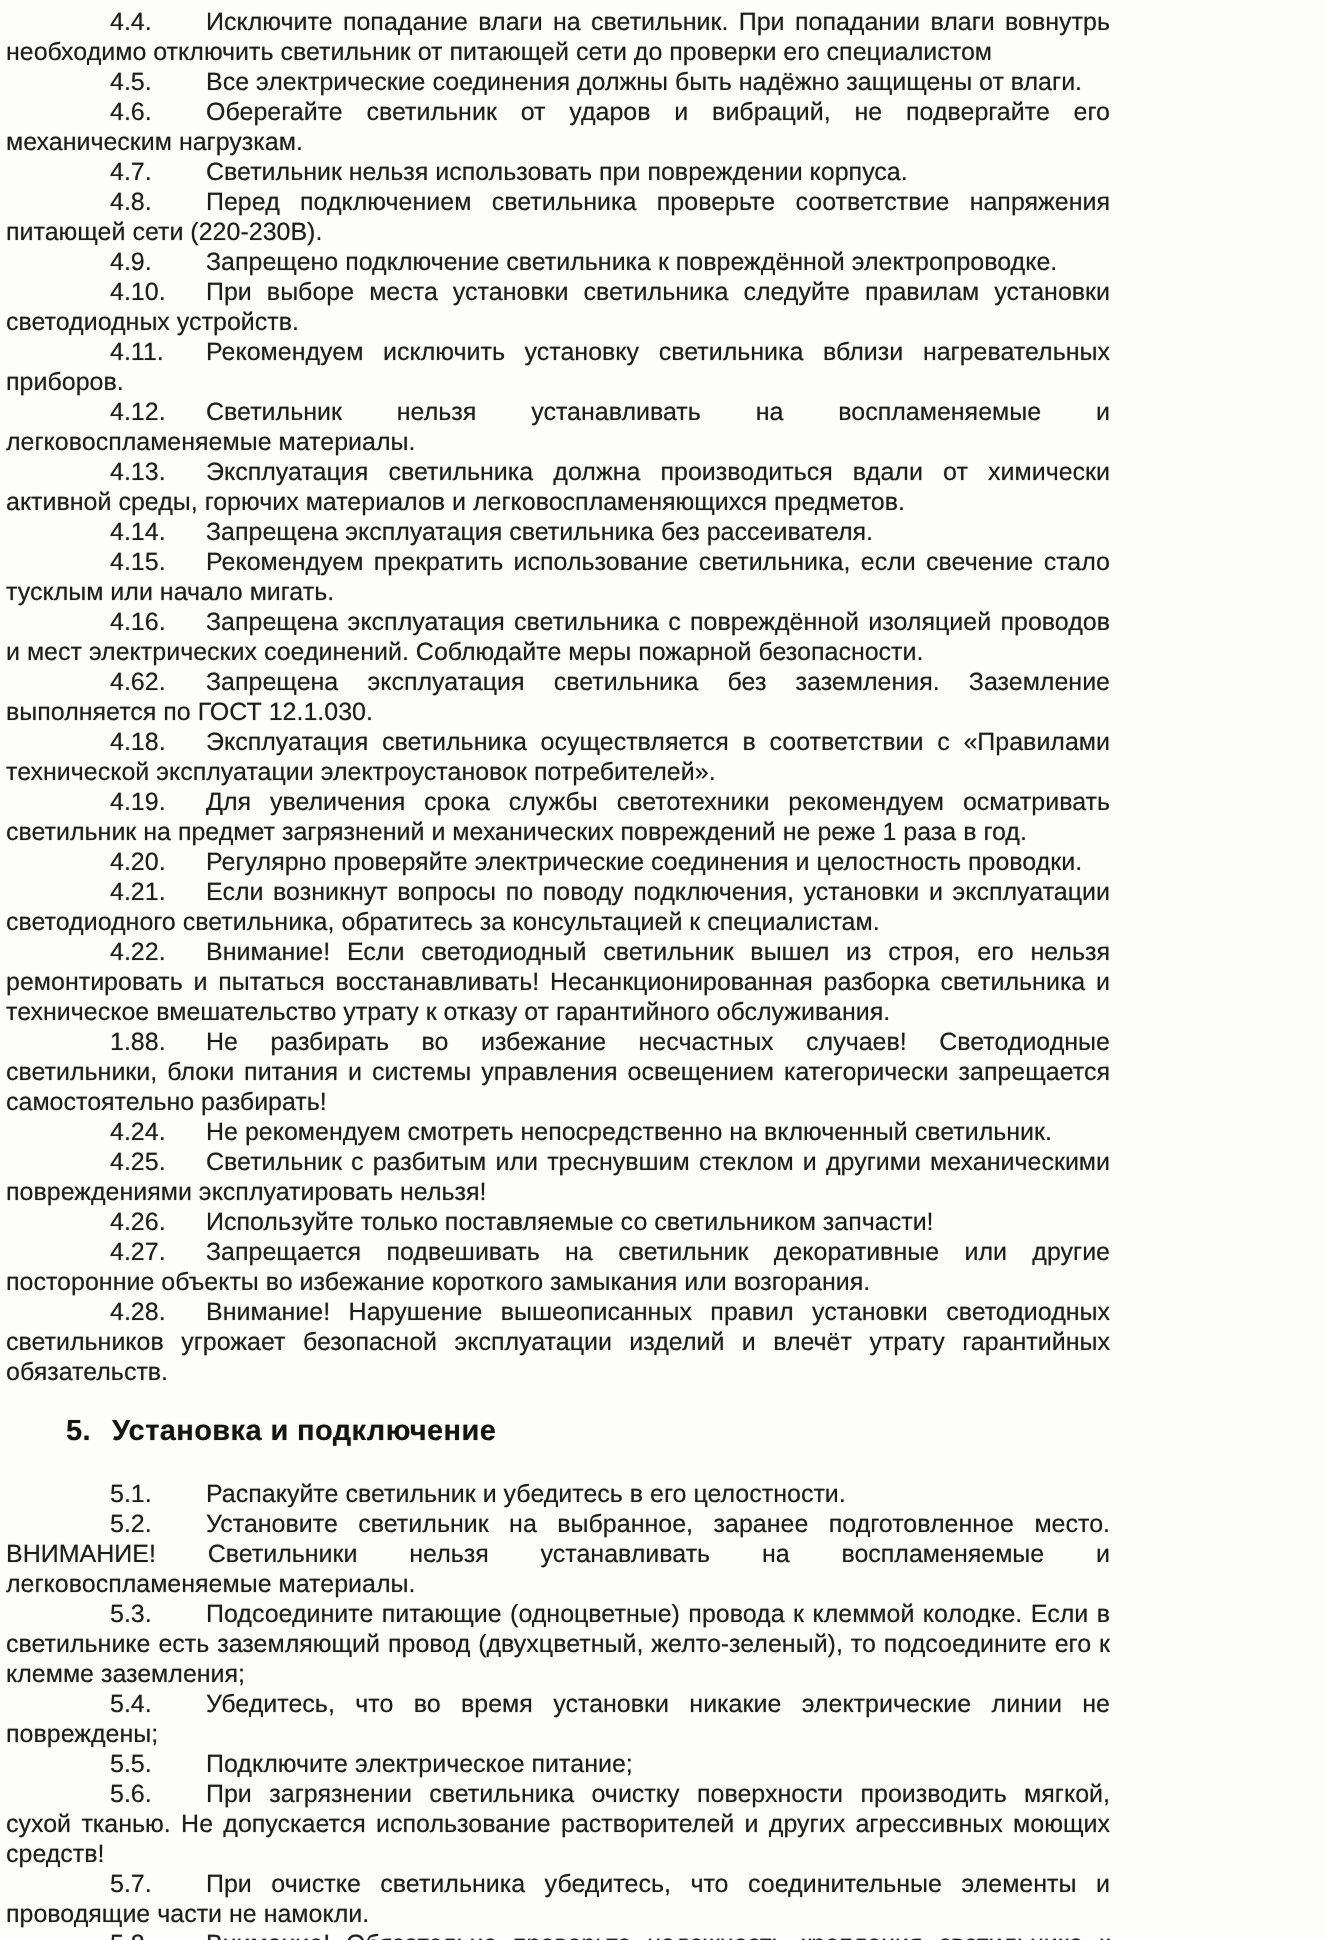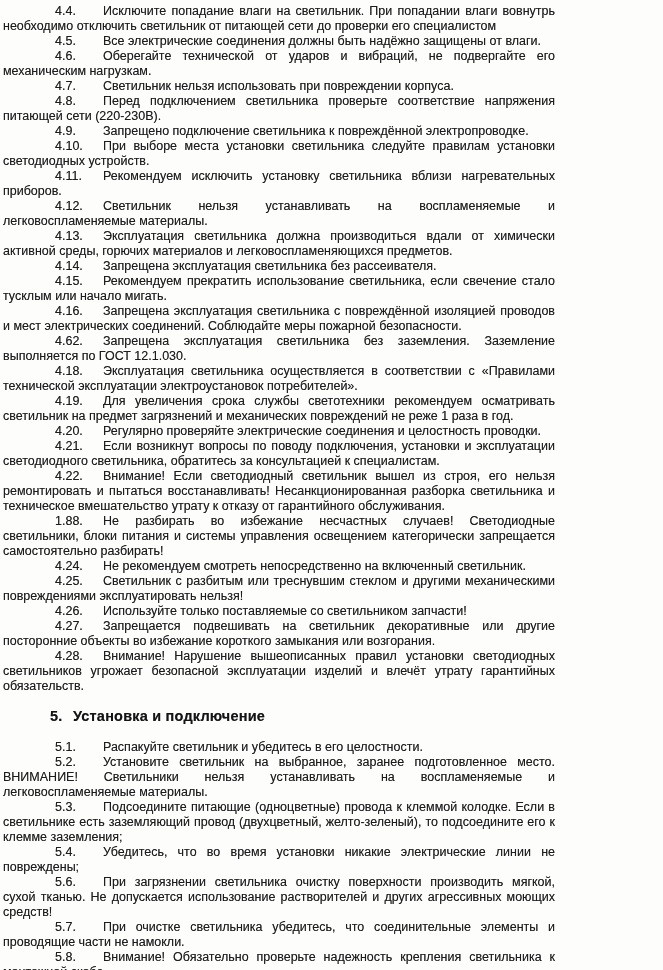--- a/index.html
+++ b/index.html
@@ -27,37 +27,37 @@
   }
   .para .pnum {
     display: inline-block;
     width: 48px;
     text-indent: 0;
   }
   .heading {
     font-size: 14.5px;
     line-height: 17px;
     font-weight: 700;
-    margin: 14px 0 15px 47px;
+    margin: 14px 0 15px 30px;
     color: #141414;
     letter-spacing: 0.2px;
   }
   .heading .hnum {
     display: inline-block;
     width: 23px;
   }
 </style>
 </head>
 <body style="background: rgb(253, 253, 252);">
 
 <div class="page" style="color: rgb(29, 29, 29);">
   <section id="section4-list">
       <p class="para"><span class="pnum">4.4.</span><span>Исключите попадание влаги на светильник. При попадании влаги вовнутрь необходимо отключить светильник от питающей сети до проверки его специалистом</span></p>
       <p class="para"><span class="pnum">4.5.</span><span>Все электрические соединения должны быть надёжно защищены от влаги.</span></p>
-      <p class="para"><span class="pnum">4.6.</span><span>Оберегайте технической от ударов и вибраций, не подвергайте его механическим нагрузкам.</span></p>
+      <p class="para"><span class="pnum">4.6.</span><span>Оберегайте светильник от ударов и вибраций, не подвергайте его механическим нагрузкам.</span></p>
       <p class="para"><span class="pnum">4.7.</span><span>Светильник нельзя использовать при повреждении корпуса.</span></p>
       <p class="para"><span class="pnum">4.8.</span><span>Перед подключением светильника проверьте соответствие напряжения питающей сети (220-230В).</span></p>
       <p class="para"><span class="pnum">4.9.</span><span>Запрещено подключение светильника к повреждённой электропроводке.</span></p>
       <p class="para"><span class="pnum">4.10.</span><span>При выборе места установки светильника следуйте правилам установки светодиодных устройств.</span></p>
       <p class="para"><span class="pnum">4.11.</span><span>Рекомендуем исключить установку светильника вблизи нагревательных приборов.</span></p>
       <p class="para"><span class="pnum">4.12.</span><span>Светильник нельзя устанавливать на воспламеняемые и легковоспламеняемые материалы.</span></p>
       <p class="para"><span class="pnum">4.13.</span><span>Эксплуатация светильника должна производиться вдали от химически активной среды, горючих материалов и легковоспламеняющихся предметов.</span></p>
       <p class="para"><span class="pnum">4.14.</span><span>Запрещена эксплуатация светильника без рассеивателя.</span></p>
       <p class="para"><span class="pnum">4.15.</span><span>Рекомендуем прекратить использование светильника, если свечение стало тусклым или начало мигать.</span></p>
       <p class="para"><span class="pnum">4.16.</span><span>Запрещена эксплуатация светильника с повреждённой изоляцией проводов и мест электрических соединений. Соблюдайте меры пожарной безопасности.</span></p>
@@ -77,17 +77,18 @@
 
   <h2 class="heading">
     <span class="hnum">5.</span><span class="htitle">Установка и подключение</span>
   </h2>
 
   <section id="section5-list">
       <p class="para"><span class="pnum">5.1.</span><span>Распакуйте светильник и убедитесь в его целостности.</span></p>
       <p class="para"><span class="pnum">5.2.</span><span>Установите светильник на выбранное, заранее подготовленное место. ВНИМАНИЕ! Светильники нельзя устанавливать на воспламеняемые и легковоспламеняемые материалы.</span></p>
       <p class="para"><span class="pnum">5.3.</span><span>Подсоедините питающие (одноцветные) провода к клеммой колодке. Если в светильнике есть заземляющий провод (двухцветный, желто-зеленый), то подсоедините его к клемме заземления;</span></p>
       <p class="para"><span class="pnum">5.4.</span><span>Убедитесь, что во время установки никакие электрические линии не повреждены;</span></p>
+      <p class="para"><span class="pnum">5.5.</span><span>Подключите электрическое питание;</span></p>
       <p class="para"><span class="pnum">5.6.</span><span>При загрязнении светильника очистку поверхности производить мягкой, сухой тканью. Не допускается использование растворителей и других агрессивных моющих средств!</span></p>
       <p class="para"><span class="pnum">5.7.</span><span>При очистке светильника убедитесь, что соединительные элементы и проводящие части не намокли.</span></p>
       <p class="para"><span class="pnum">5.8.</span><span>Внимание! Обязательно проверьте надежность крепления светильника к монтажной скобе.</span></p>
     </section>
 </div>
 
 </body></html>

